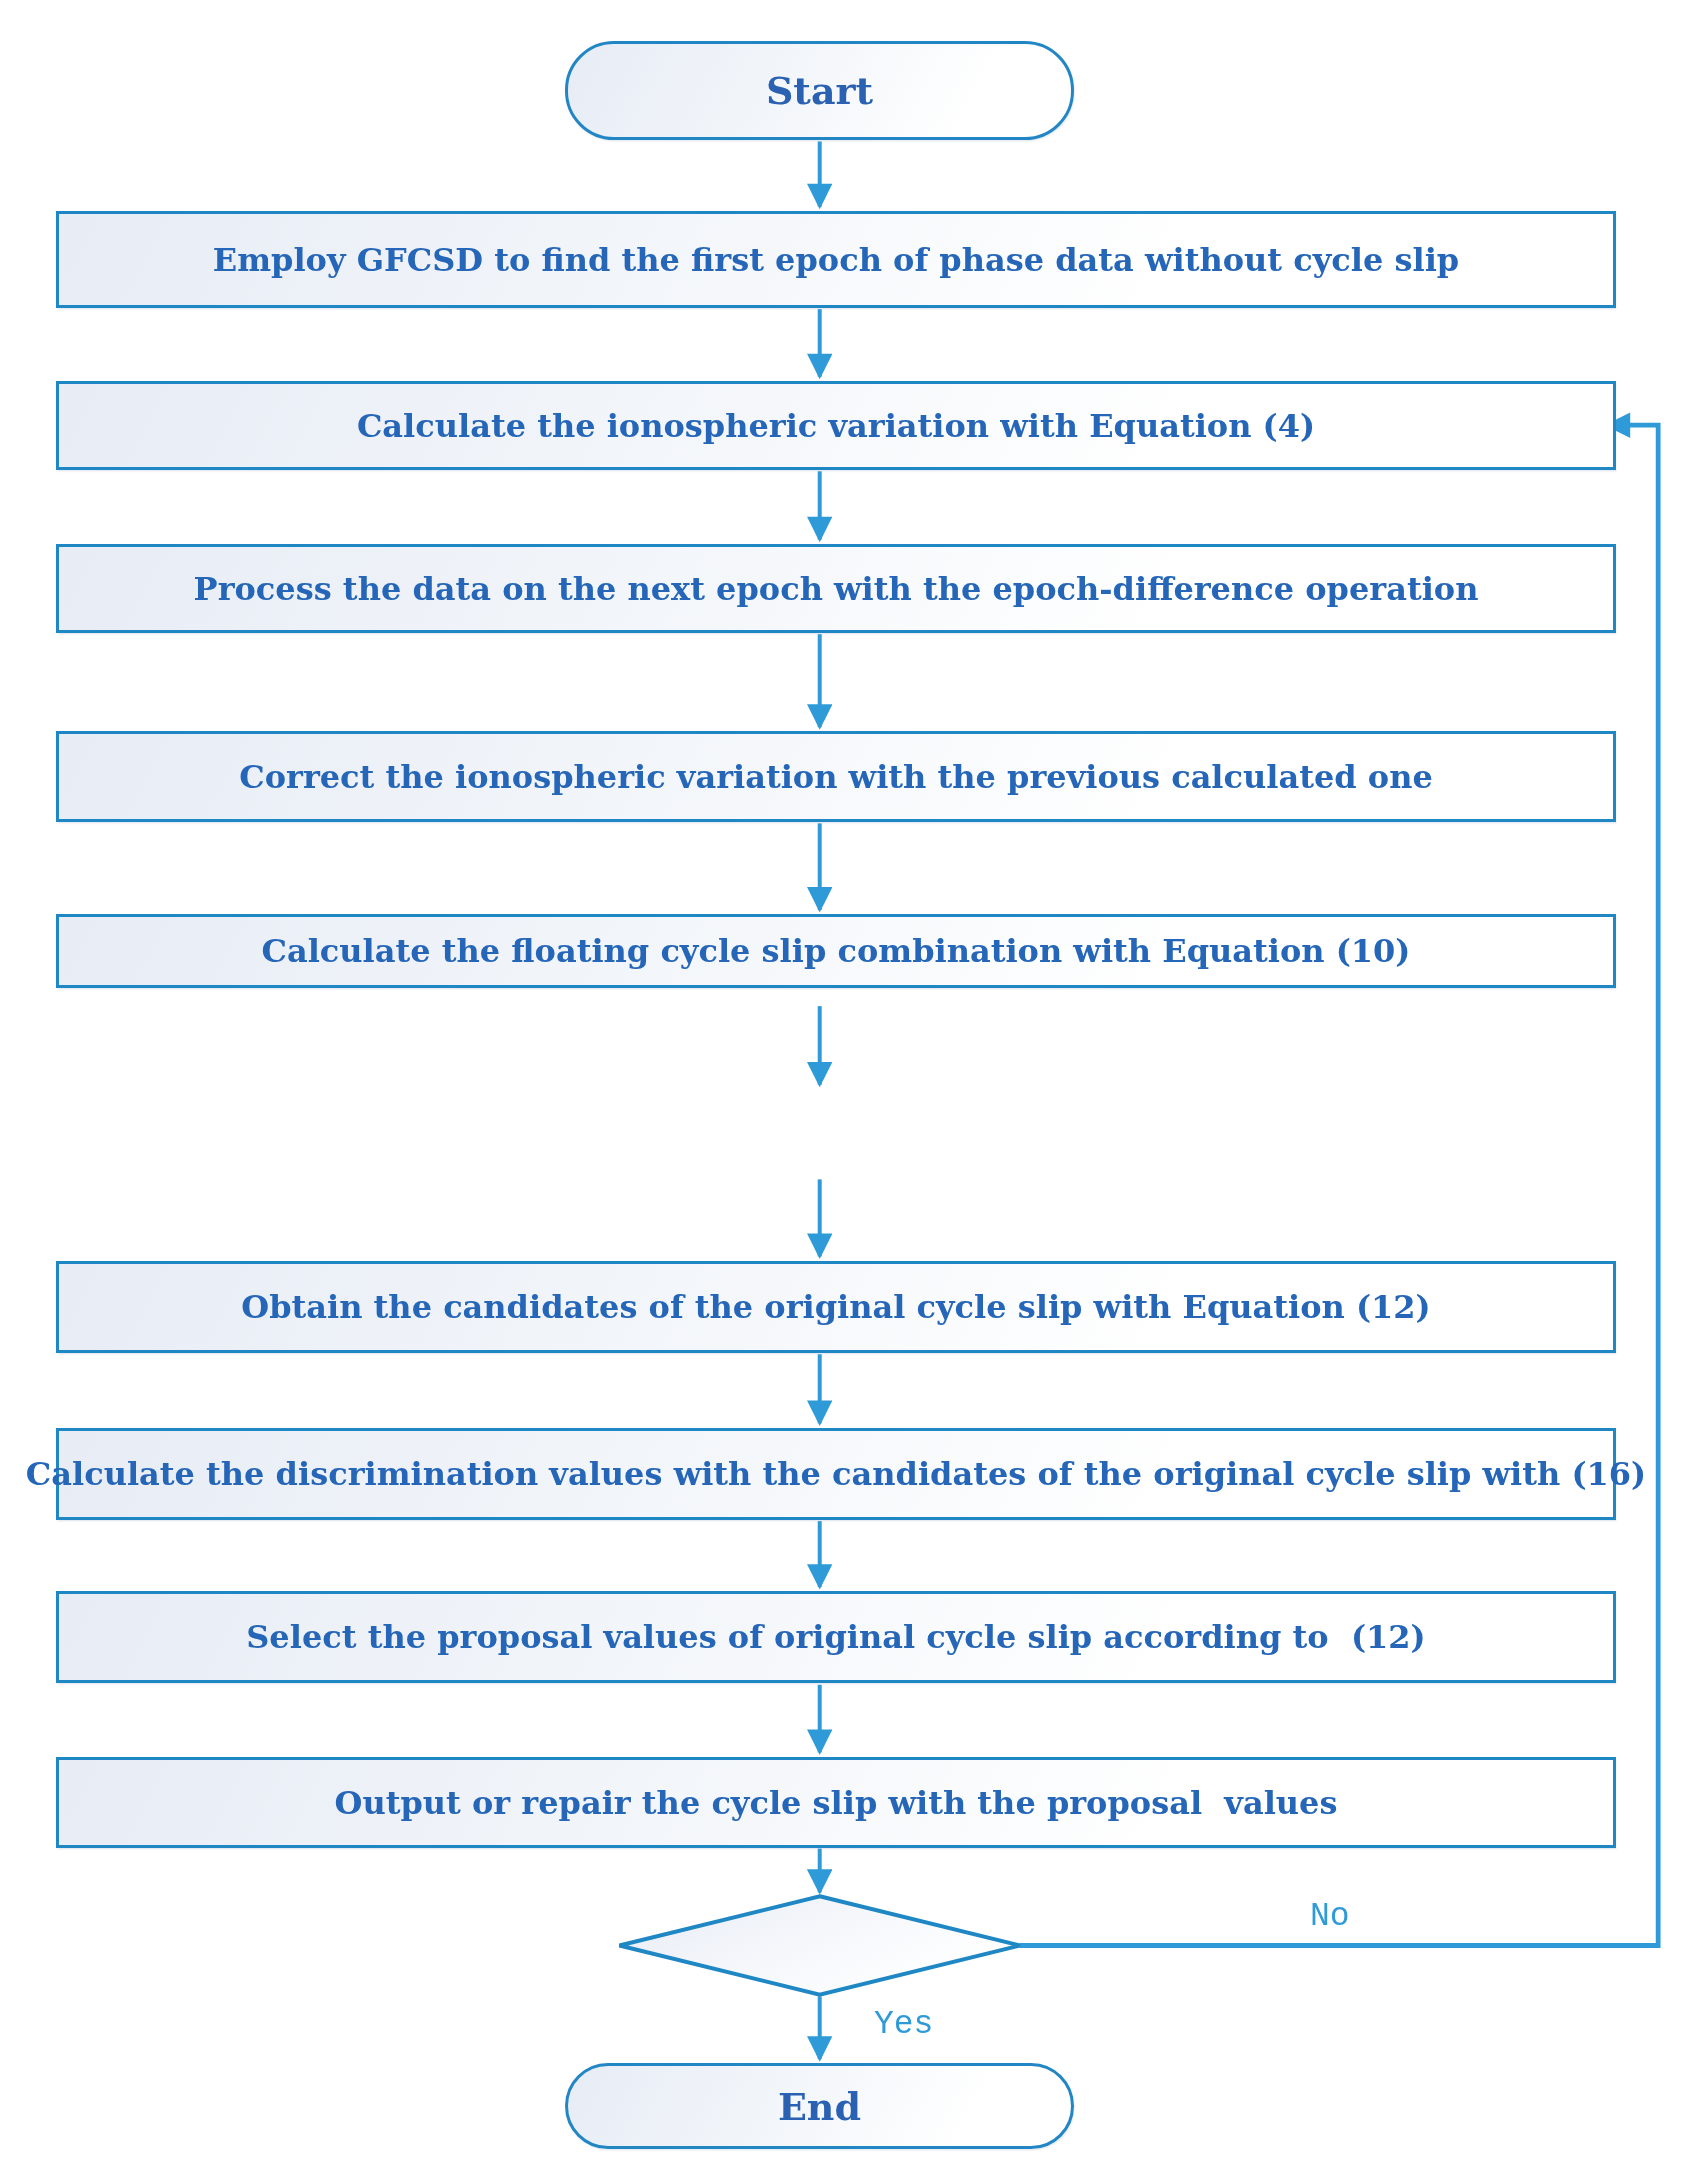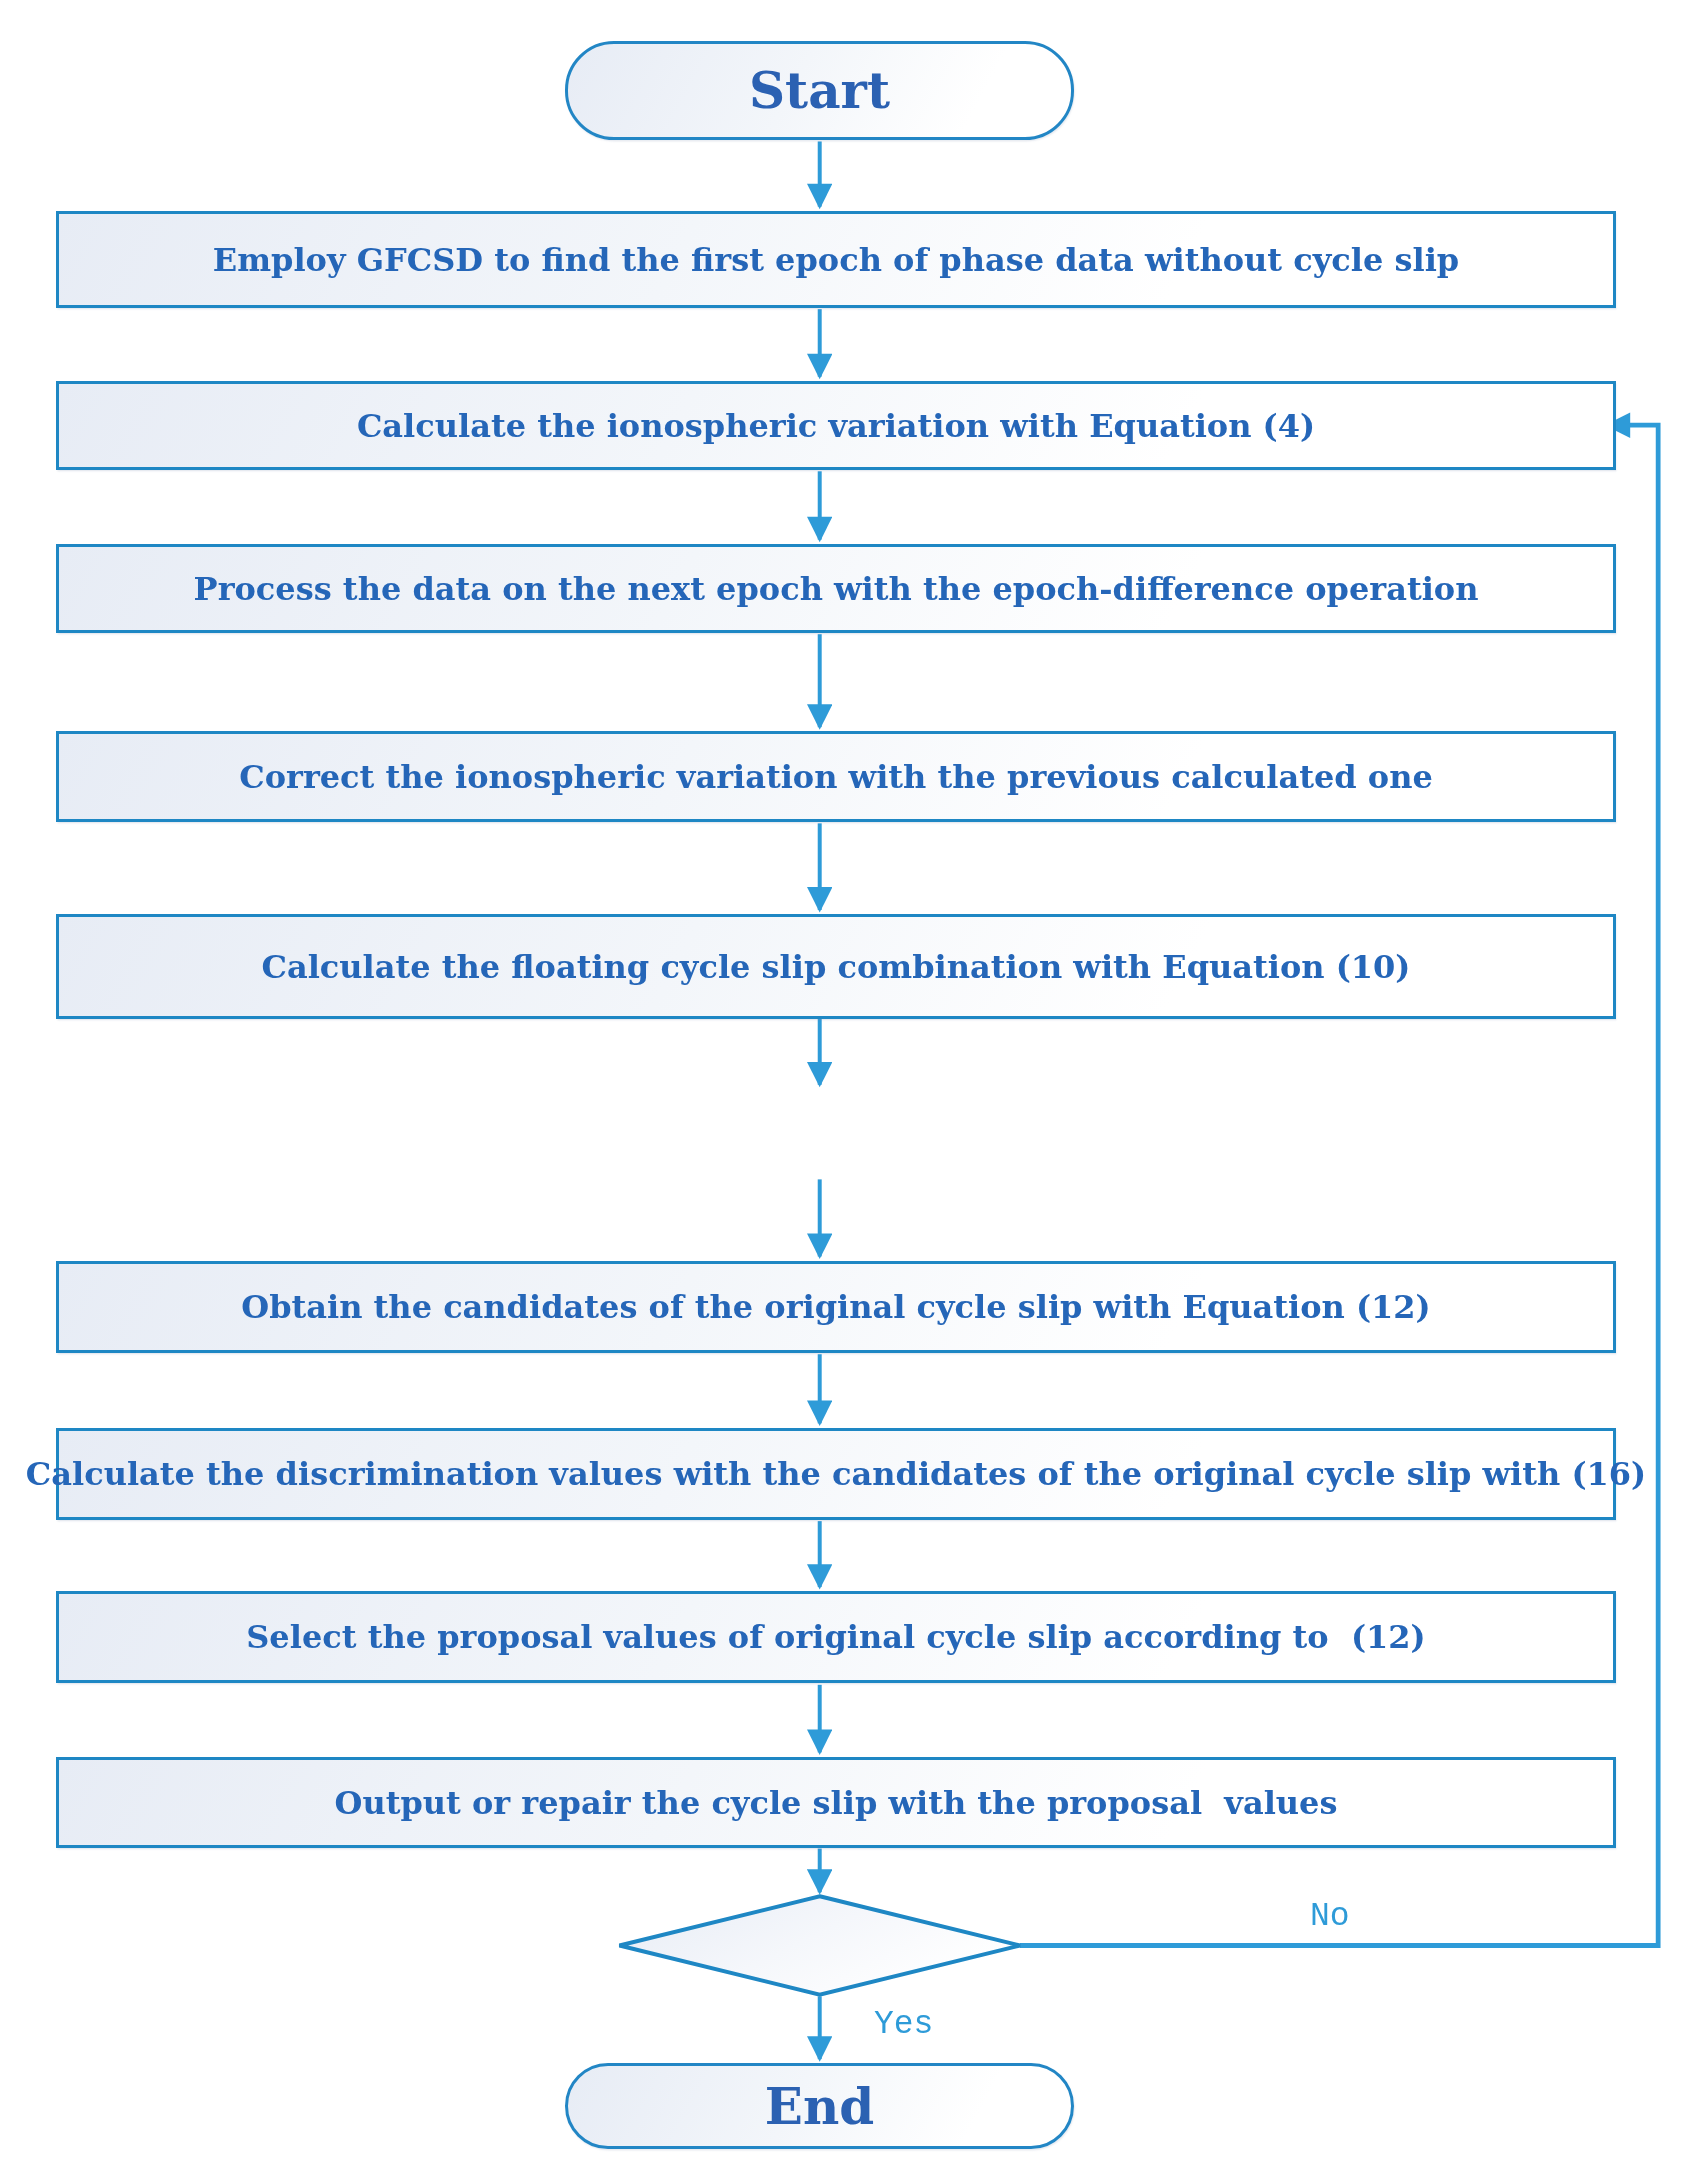--- a/index.html
+++ b/index.html
@@ -22,21 +22,21 @@
     white-space:pre;
     box-shadow:0.8px 1.6px 1.6px rgba(120,140,170,0.18);
   }
   .terminal{
     position:absolute;
     left:565px;width:509px;
     box-sizing:border-box;
     border:3.2px solid #2286c5;
     background:linear-gradient(118deg,#e7ecf5 0%,#f3f6fa 45%,#ffffff 80%);
     display:flex;align-items:center;justify-content:center;
-    color:#2b61b2;font-weight:bold;font-size:50px;
+    color:#2b61b2;font-weight:bold;font-size:38px;
     box-shadow:0.8px 1.6px 1.6px rgba(120,140,170,0.18);
   }
   #start{top:41px;height:99px;border-radius:49px;}
   #end{top:2063px;height:86px;border-radius:43px;}
   #decision-label{
     position:absolute;left:619px;top:1897px;width:401px;height:99px;
     display:flex;align-items:center;justify-content:center;
     color:#2b61b2;font-weight:bold;font-size:37px;
   }
   .branch-label{
@@ -88,21 +88,21 @@
   <div id="start" class="terminal">Start</div>
 
   <div class="box" style="top:211px;height:97px">Employ GFCSD to find the first epoch of phase data without cycle slip</div>
 
   <div class="box" style="top:381px;height:89px">Calculate the ionospheric variation with Equation (4)</div>
 
   <div class="box" style="top:731px;height:91px">Correct the ionospheric variation with the previous calculated one</div>
 
   <div class="box" style="top:544px;height:89px">Process the data on the next epoch with the epoch-difference operation</div>
 
-  <div class="box" style="top:914px;height:105px">Calculate the floating cycle slip combination with Equation (10)</div>
+  <div class="box" style="top:914px;height:74px">Calculate the floating cycle slip combination with Equation (10)</div>
 
 
   <div class="box" style="top:1261px;height:92px">Obtain the candidates of the original cycle slip with Equation (12)</div>
 
   <div class="box" style="top:1428px;height:92px">Calculate the discrimination values with the candidates of the original cycle slip with (16)</div>
 
   <div class="box" style="top:1591px;height:92px">Select the proposal values of original cycle slip according to  (12)</div>
 
   <div class="box" style="top:1757px;height:91px">Output or repair the cycle slip with the proposal  values</div>
 

